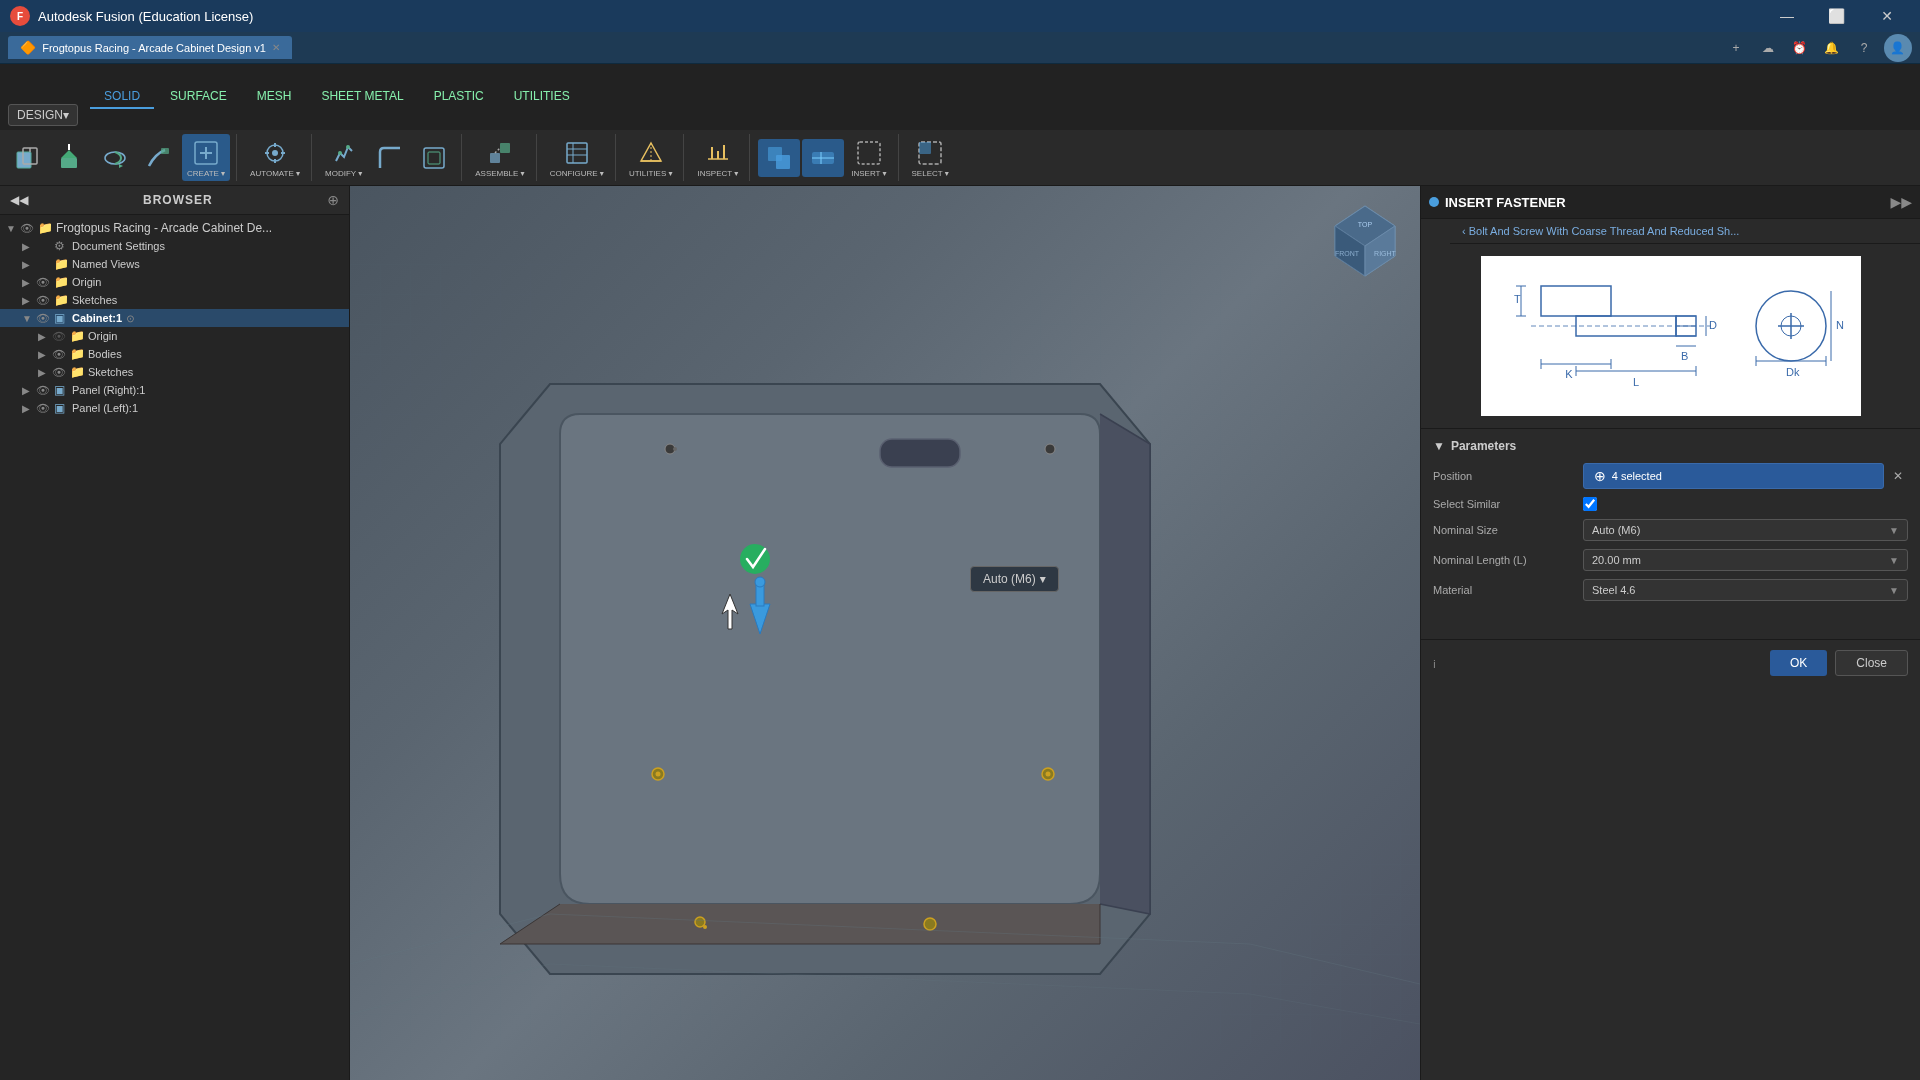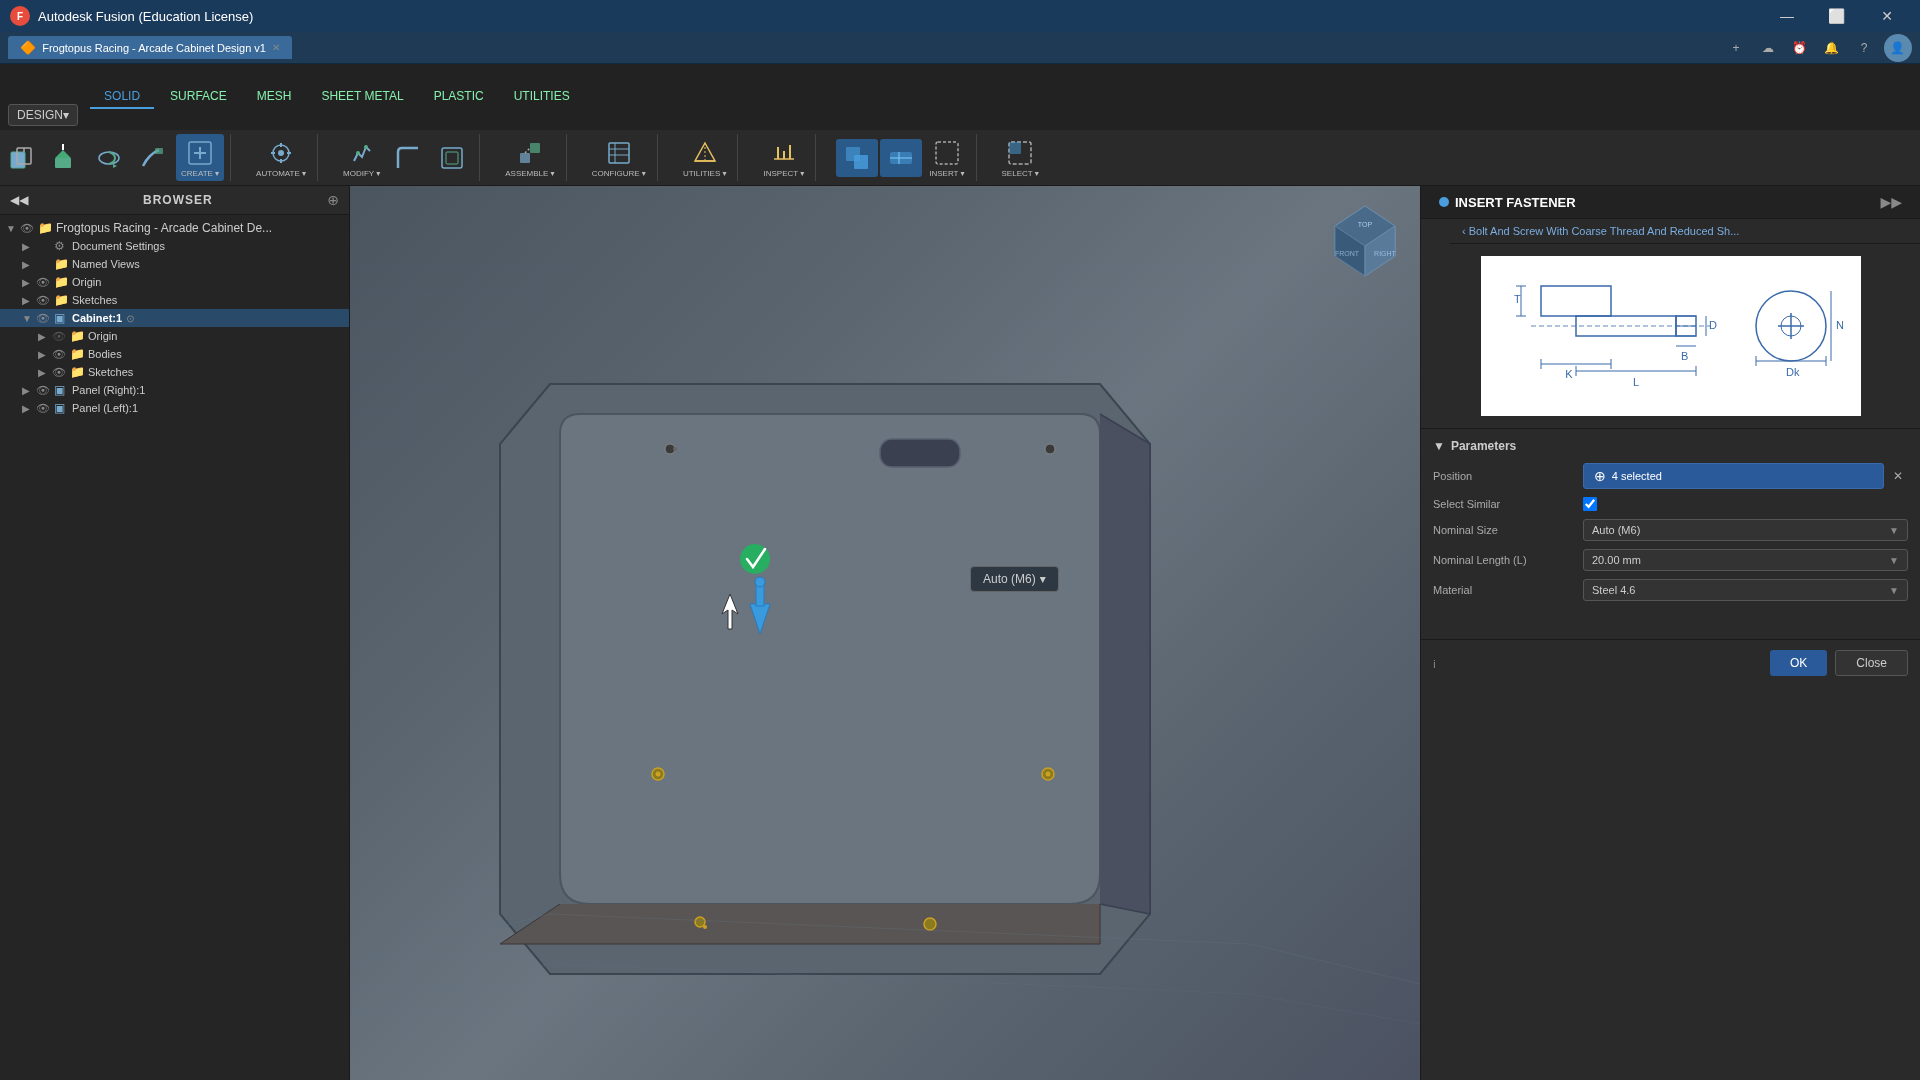--- a/index.html
+++ b/index.html
@@ -29,21 +29,21 @@
     #toolbar-container {
       background: #2a2a2a; border-bottom: 1px solid #1a1a1a;
     }
     #design-tabs {
       display: flex; align-items: center; padding: 4px 8px; gap: 2px; background: #222;
     }
     .design-tab { padding: 4px 14px; color: #86efac; font-size: 12px; cursor: pointer; border-bottom: 2px solid transparent; }
     .design-tab.active { color: #4a9ede; border-bottom: 2px solid #4a9ede; }
     #design-selector { background: #333; color: #ccc; border: 1px solid #555; padding: 3px 8px; border-radius: 3px; font-size: 12px; display: flex; align-items: center; cursor: pointer; margin-right: 10px; margin-top: 36px; }
 
-    #toolbar { display: flex; align-items: stretch; padding: 4px 0; gap: 18px; flex-wrap: nowrap; }
+    #toolbar { display: flex; align-items: stretch; padding: 4px 6px; gap: 6px; flex-wrap: nowrap; }
     .toolbar-group { display: flex; flex-direction: column; align-items: center; border-right: 1px solid #444; padding-right: 6px; margin-right: 2px; }
     .toolbar-group-items { display: flex; align-items: center; gap: 2px; }
     .tool-btn { display: flex; flex-direction: column; align-items: center; padding: 3px 5px; cursor: pointer; border-radius: 3px; min-width: 36px; }
     .tool-btn.active { background: #2a5a8a; }
     .tool-icon { width: 32px; height: 32px; display: flex; align-items: center; justify-content: center; font-size: 16px; }
     .tool-label { font-size: 8px; color: #bbb; text-align: center; }
 
     
     #main { display: flex; height: calc(1080px - 32px - 32px - 80px); }
 
@@ -71,21 +71,21 @@
     #viewport {
       flex: 1; background: linear-gradient(135deg, #4a5560 0%, #5a6570 30%, #6a7580 50%, #5a6570 70%, #4a5060 100%);
       position: relative; overflow: hidden;
     }
 
     
     #insert-fastener {
       width: 500px; background: #2a2a2a; border-left: 1px solid #1a1a1a; display: flex; flex-direction: column;
     }
     #fastener-header {
-      display: flex; align-items: center; justify-content: space-between; padding: 8px 18px; background: #222; border-bottom: 1px solid #1a1a1a;
+      display: flex; align-items: center; justify-content: space-between; padding: 8px 8px; background: #222; border-bottom: 1px solid #1a1a1a;
     }
     #fastener-header .title { color: #fff; font-size: 13px; font-weight: bold; display: flex; align-items: center; gap: 6px; }
     #fastener-header .title .dot { width: 10px; height: 10px; background: #4a9ede; border-radius: 50%; }
     #fastener-header .collapse-btn { color: #888; cursor: pointer; font-size: 14px; }
     .fastener-breadcrumb { padding: 6px 12px; font-size: 11px; color: #7aade0; border-bottom: 1px solid #1a1a1a; cursor: pointer; margin-left: 29px; }
     .fastener-diagram { padding: 12px; border-bottom: 1px solid #1a1a1a; display: flex; justify-content: center; }
     .fastener-params { padding: 10px 12px; }
     .params-header { display: flex; align-items: center; gap: 6px; color: #ccc; font-size: 12px; font-weight: bold; margin-bottom: 10px; cursor: pointer; }
     .param-row { display: flex; align-items: center; margin-bottom: 8px; }
     .param-label { width: 150px; color: #aaa; font-size: 11px; }

